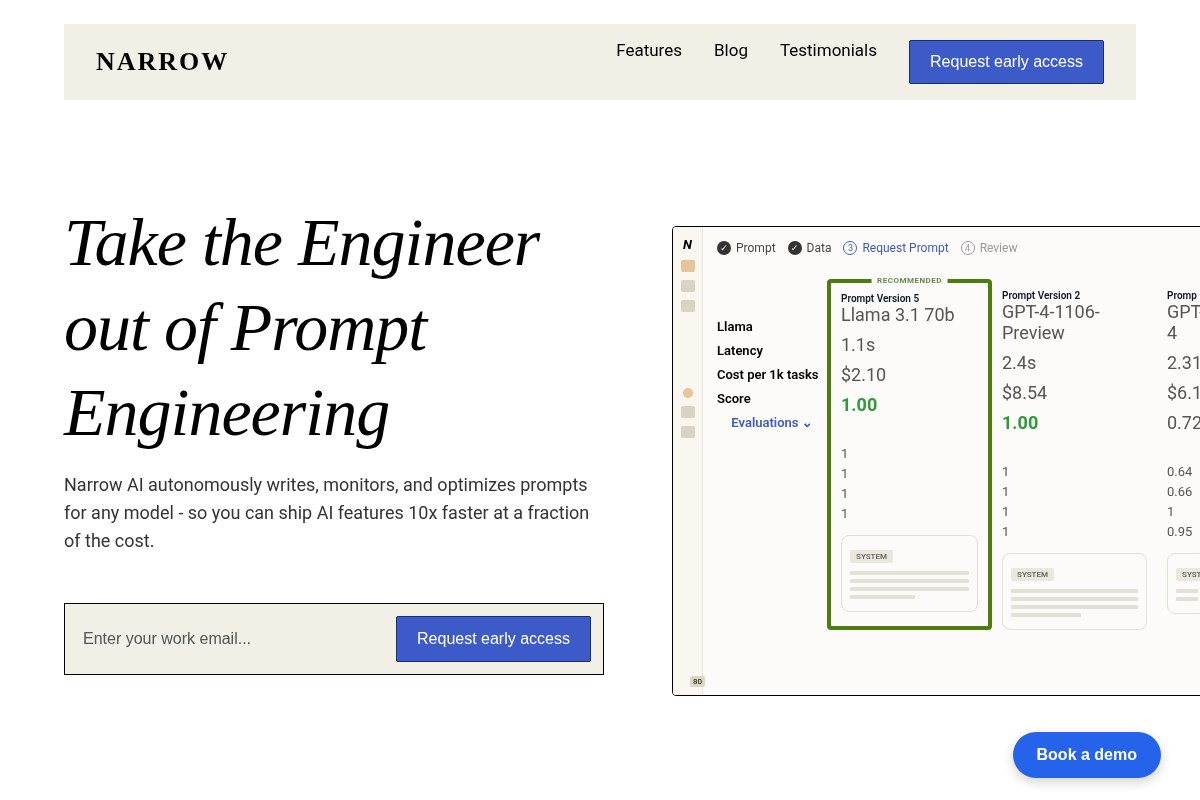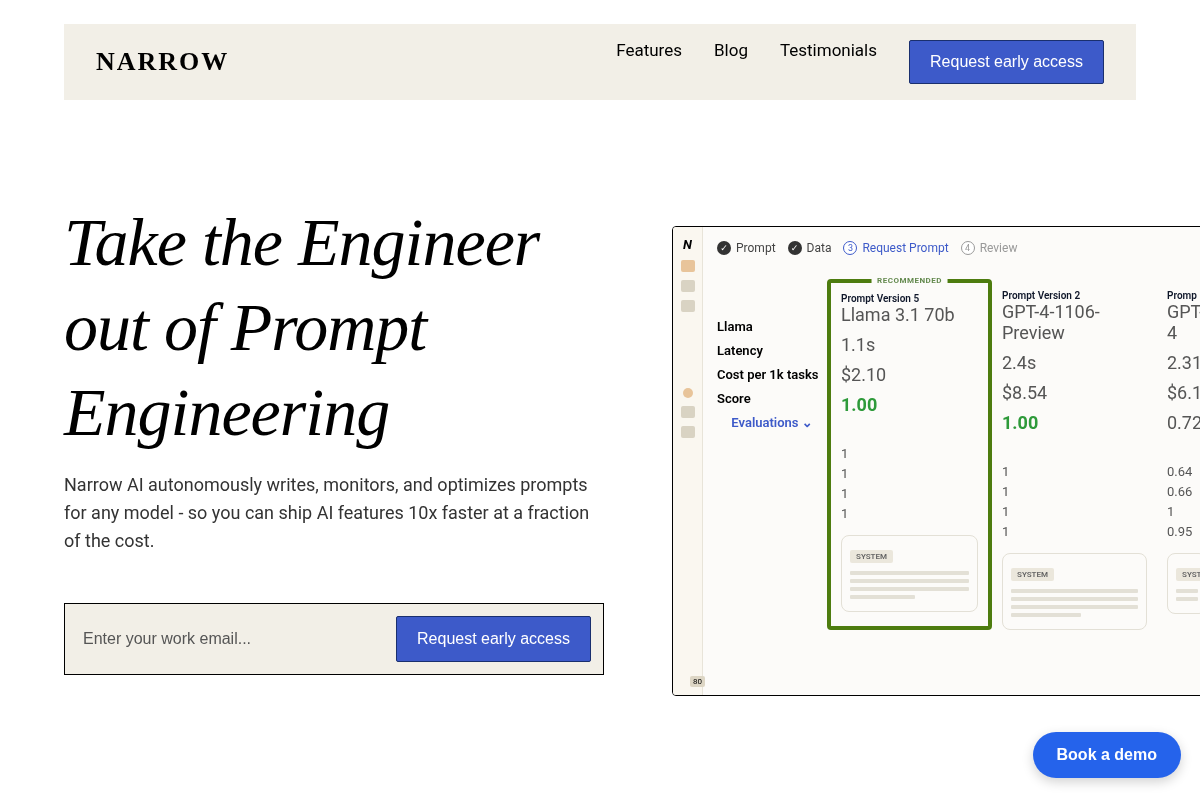--- a/index.html
+++ b/index.html
@@ -239,21 +239,21 @@
 .sys-line {
   height: 4px;
   background: #e3e0d6;
   margin-bottom: 4px;
   border-radius: 1px;
 }
 
 
 .demo-btn {
   position: absolute;
-  right: 19px;
+  right: 39px;
   bottom: 22px;
   background: #2563eb;
   color: #fff;
   border: none;
   border-radius: 40px;
   padding: 14px 24px;
   font-size: 16px;
   font-weight: 600;
   cursor: pointer;
   box-shadow: 0 4px 12px rgba(0,0,0,0.18);

